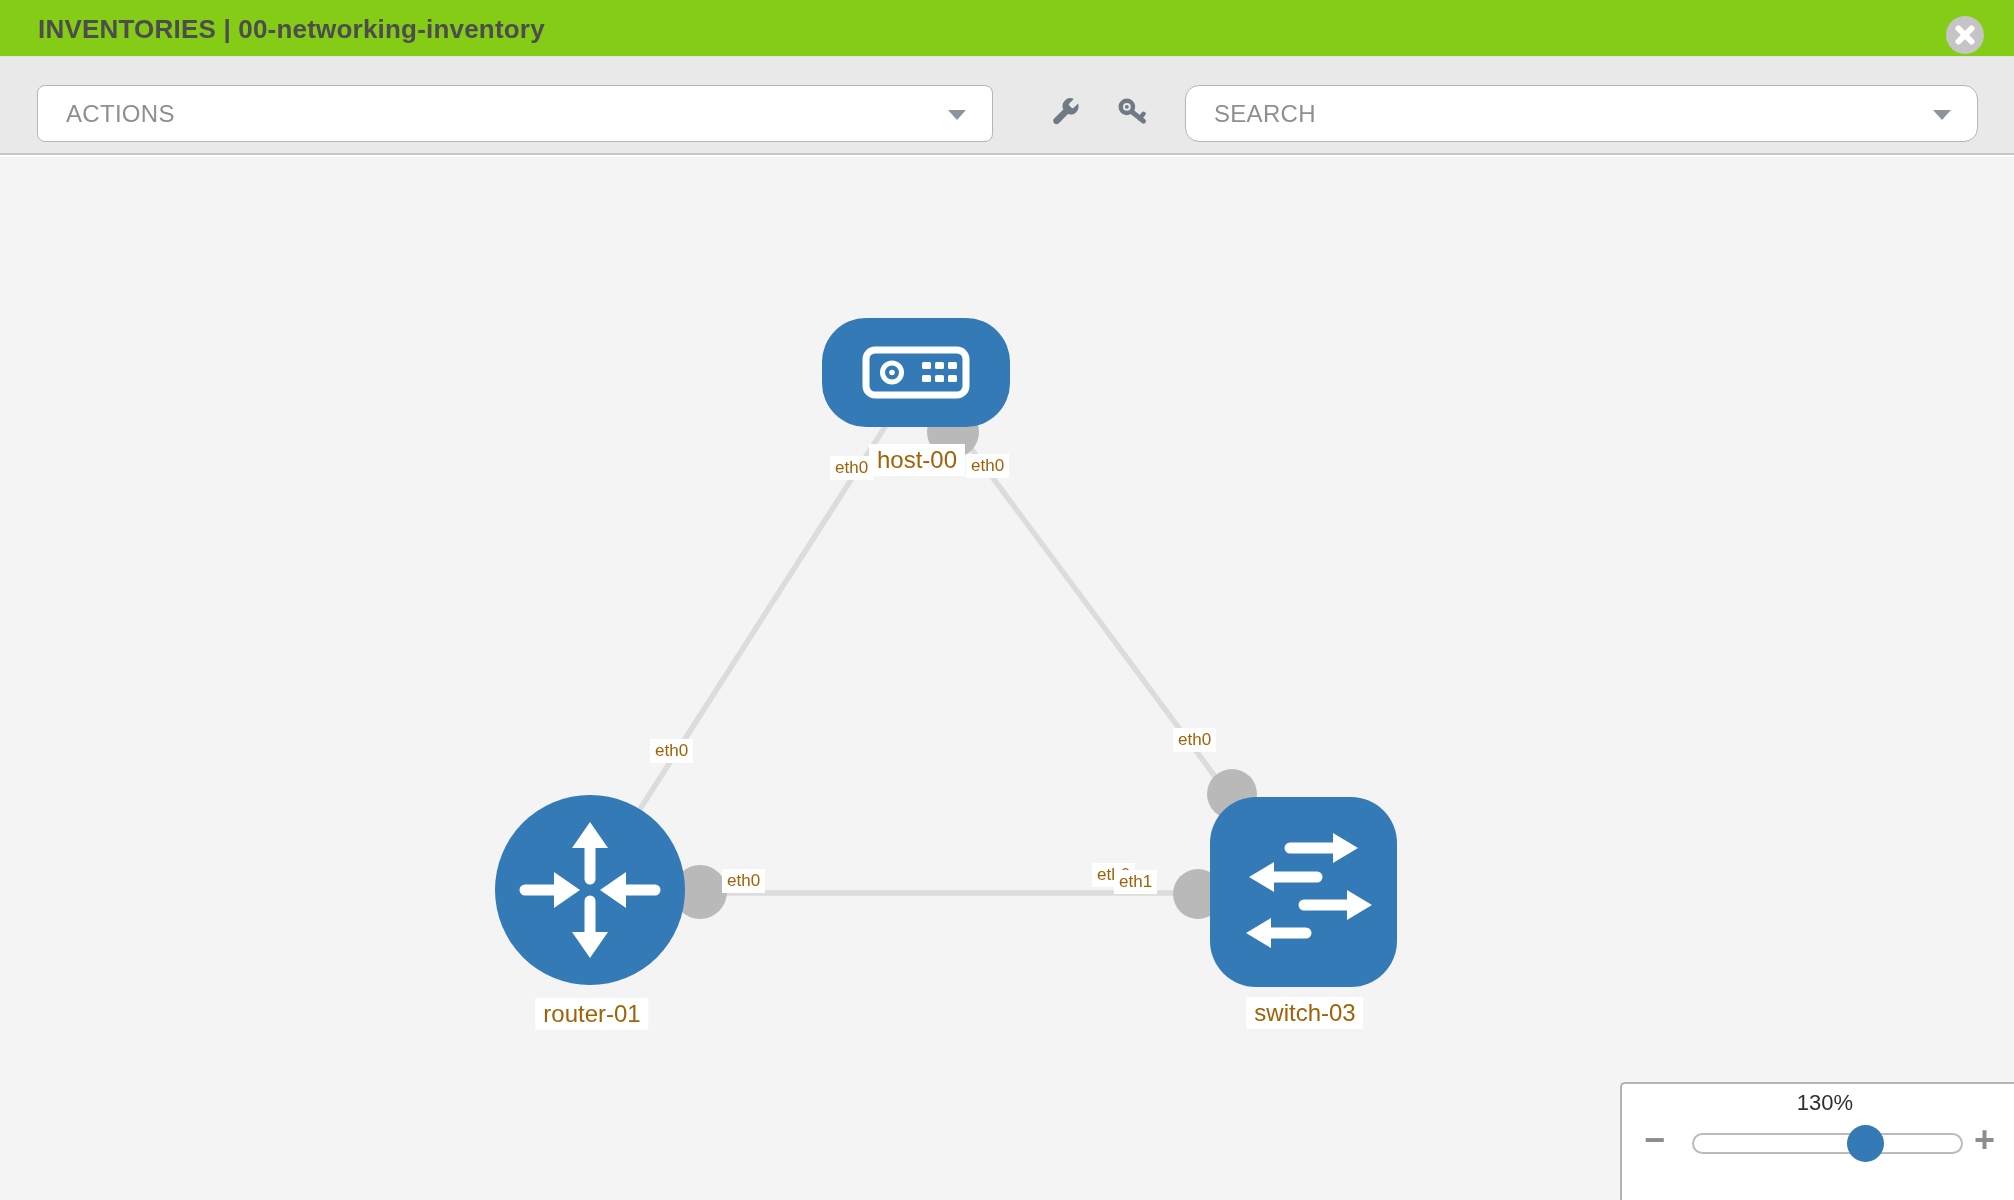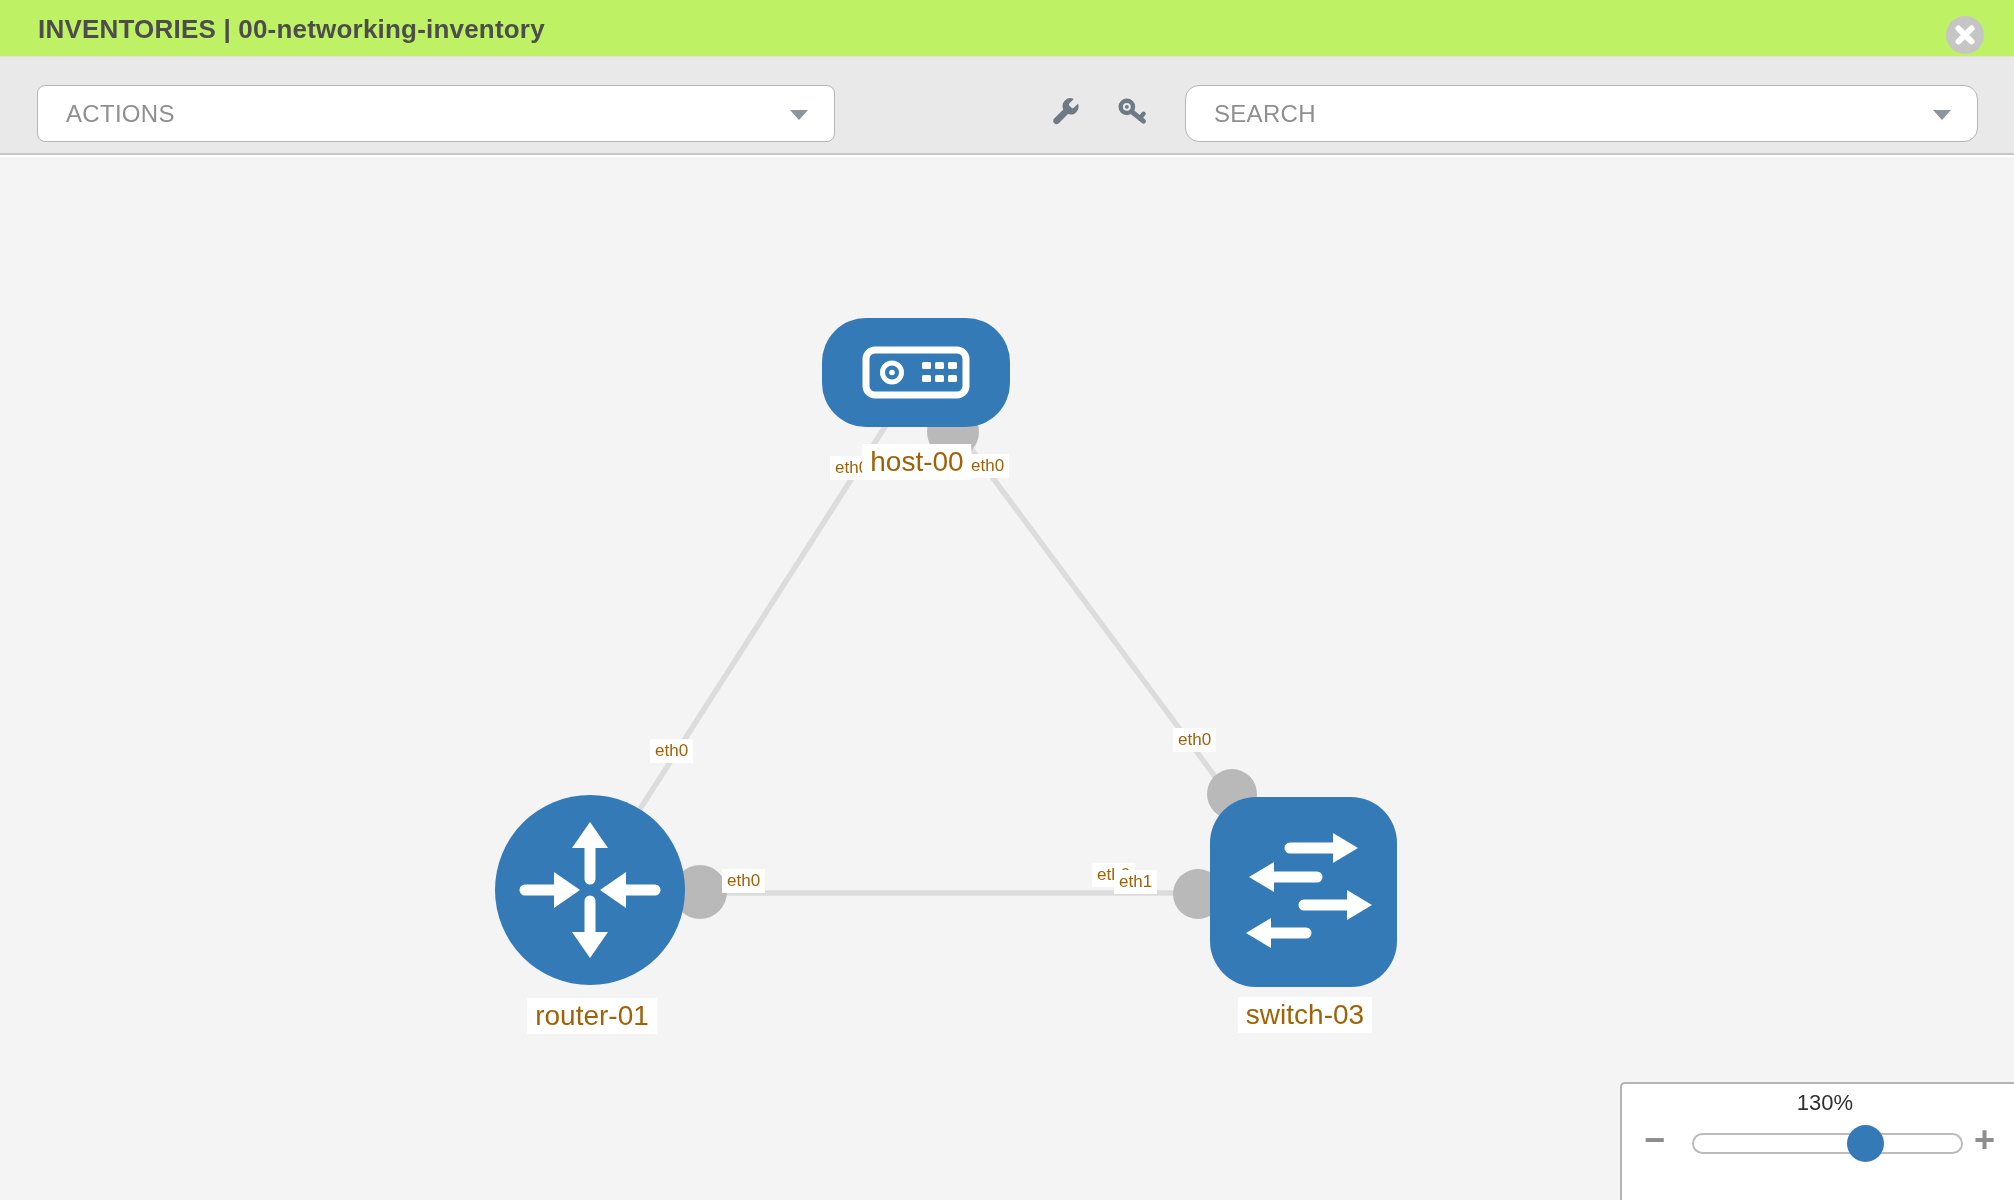--- a/index.html
+++ b/index.html
@@ -2,21 +2,21 @@
 <html><head>
 <meta charset="utf-8">
 <style>
   * { margin: 0; padding: 0; box-sizing: border-box; }
   html, body { width: 2014px; height: 1200px; overflow: hidden; }
   body { font-family: "Liberation Sans", sans-serif; background: #ffffff; position: relative; }
 
   
   .header {
     position: absolute; left: 0; top: 0; width: 2014px; height: 57px;
-    background: #bef264; border-bottom: 1px solid #e2e2e2;
+    background: #84cc16; border-bottom: 1px solid #e2e2e2;
   }
   .page-title {
     position: absolute; left: 38px; top: 14px;
     font-size: 26px; font-weight: bold; color: #4d4d4d; letter-spacing: 0.2px;
   }
   .close-btn {
     position: absolute; right: 30px; top: 16px; width: 38px; height: 38px;
     border-radius: 50%; background: #c5c5c5; cursor: pointer;
     display: flex; align-items: center; justify-content: center;
   }
@@ -33,21 +33,21 @@
   }
   .select-box .select-label {
     margin-left: 28px; font-size: 24px; color: #8f8f8f; letter-spacing: 0.3px;
   }
   .caret {
     position: absolute; right: 26px; top: 24px;
     width: 0; height: 0;
     border-left: 9px solid transparent; border-right: 9px solid transparent;
     border-top: 10px solid #8d959c;
   }
-  .actions-box { left: 37px;  width: 798px; text-align: right; }
+  .actions-box { left: 37px;  width: 956px; text-align: right; }
   .search-box  { left: 1185px; width: 793px; border-radius: 14px; }
   .tool-icon-btn {
     position: absolute; top: 40px; width: 34px; height: 34px;
     background: transparent; border: none; cursor: pointer;
   }
   .wrench-btn { left: 1049px; }
   .key-btn    { left: 1116px; }
 
   
   .canvas {
@@ -59,21 +59,21 @@
   .node { position: absolute; background: #337ab7; z-index: 3; cursor: pointer; }
   .node-host   { left: 822px;  top: 161px; width: 188px; height: 109px; border-radius: 44px; }
   .node-router { left: 495px;  top: 638px; width: 190px; height: 190px; border-radius: 50%; }
   .node-switch { left: 1210px; top: 640px; width: 187px; height: 190px; border-radius: 46px; }
   .node svg { display: block; }
 
   .chip {
     position: absolute; background: #ffffff; color: #a16207;
     white-space: nowrap; z-index: 5;
   }
-  .node-label { font-size: 28px; padding: 2px 8px; z-index: 6; transform: translateX(-50%); }
+  .node-label { font-size: 24px; padding: 2px 8px; z-index: 6; transform: translateX(-50%); }
   .if-label   { font-size: 17px; padding: 2px 5px; }
 
   .label-host   { left: 917px;  top: 287px; }
   .label-router { left: 592px;  top: 841px; }
   .label-switch { left: 1305px; top: 840px; }
 
   .if-host-left    { left: 830px;  top: 299px; }
   .if-host-right   { left: 966px;  top: 297px; }
   .if-diag-left    { left: 650px;  top: 582px; }
   .if-diag-right   { left: 1173px; top: 571px; }

